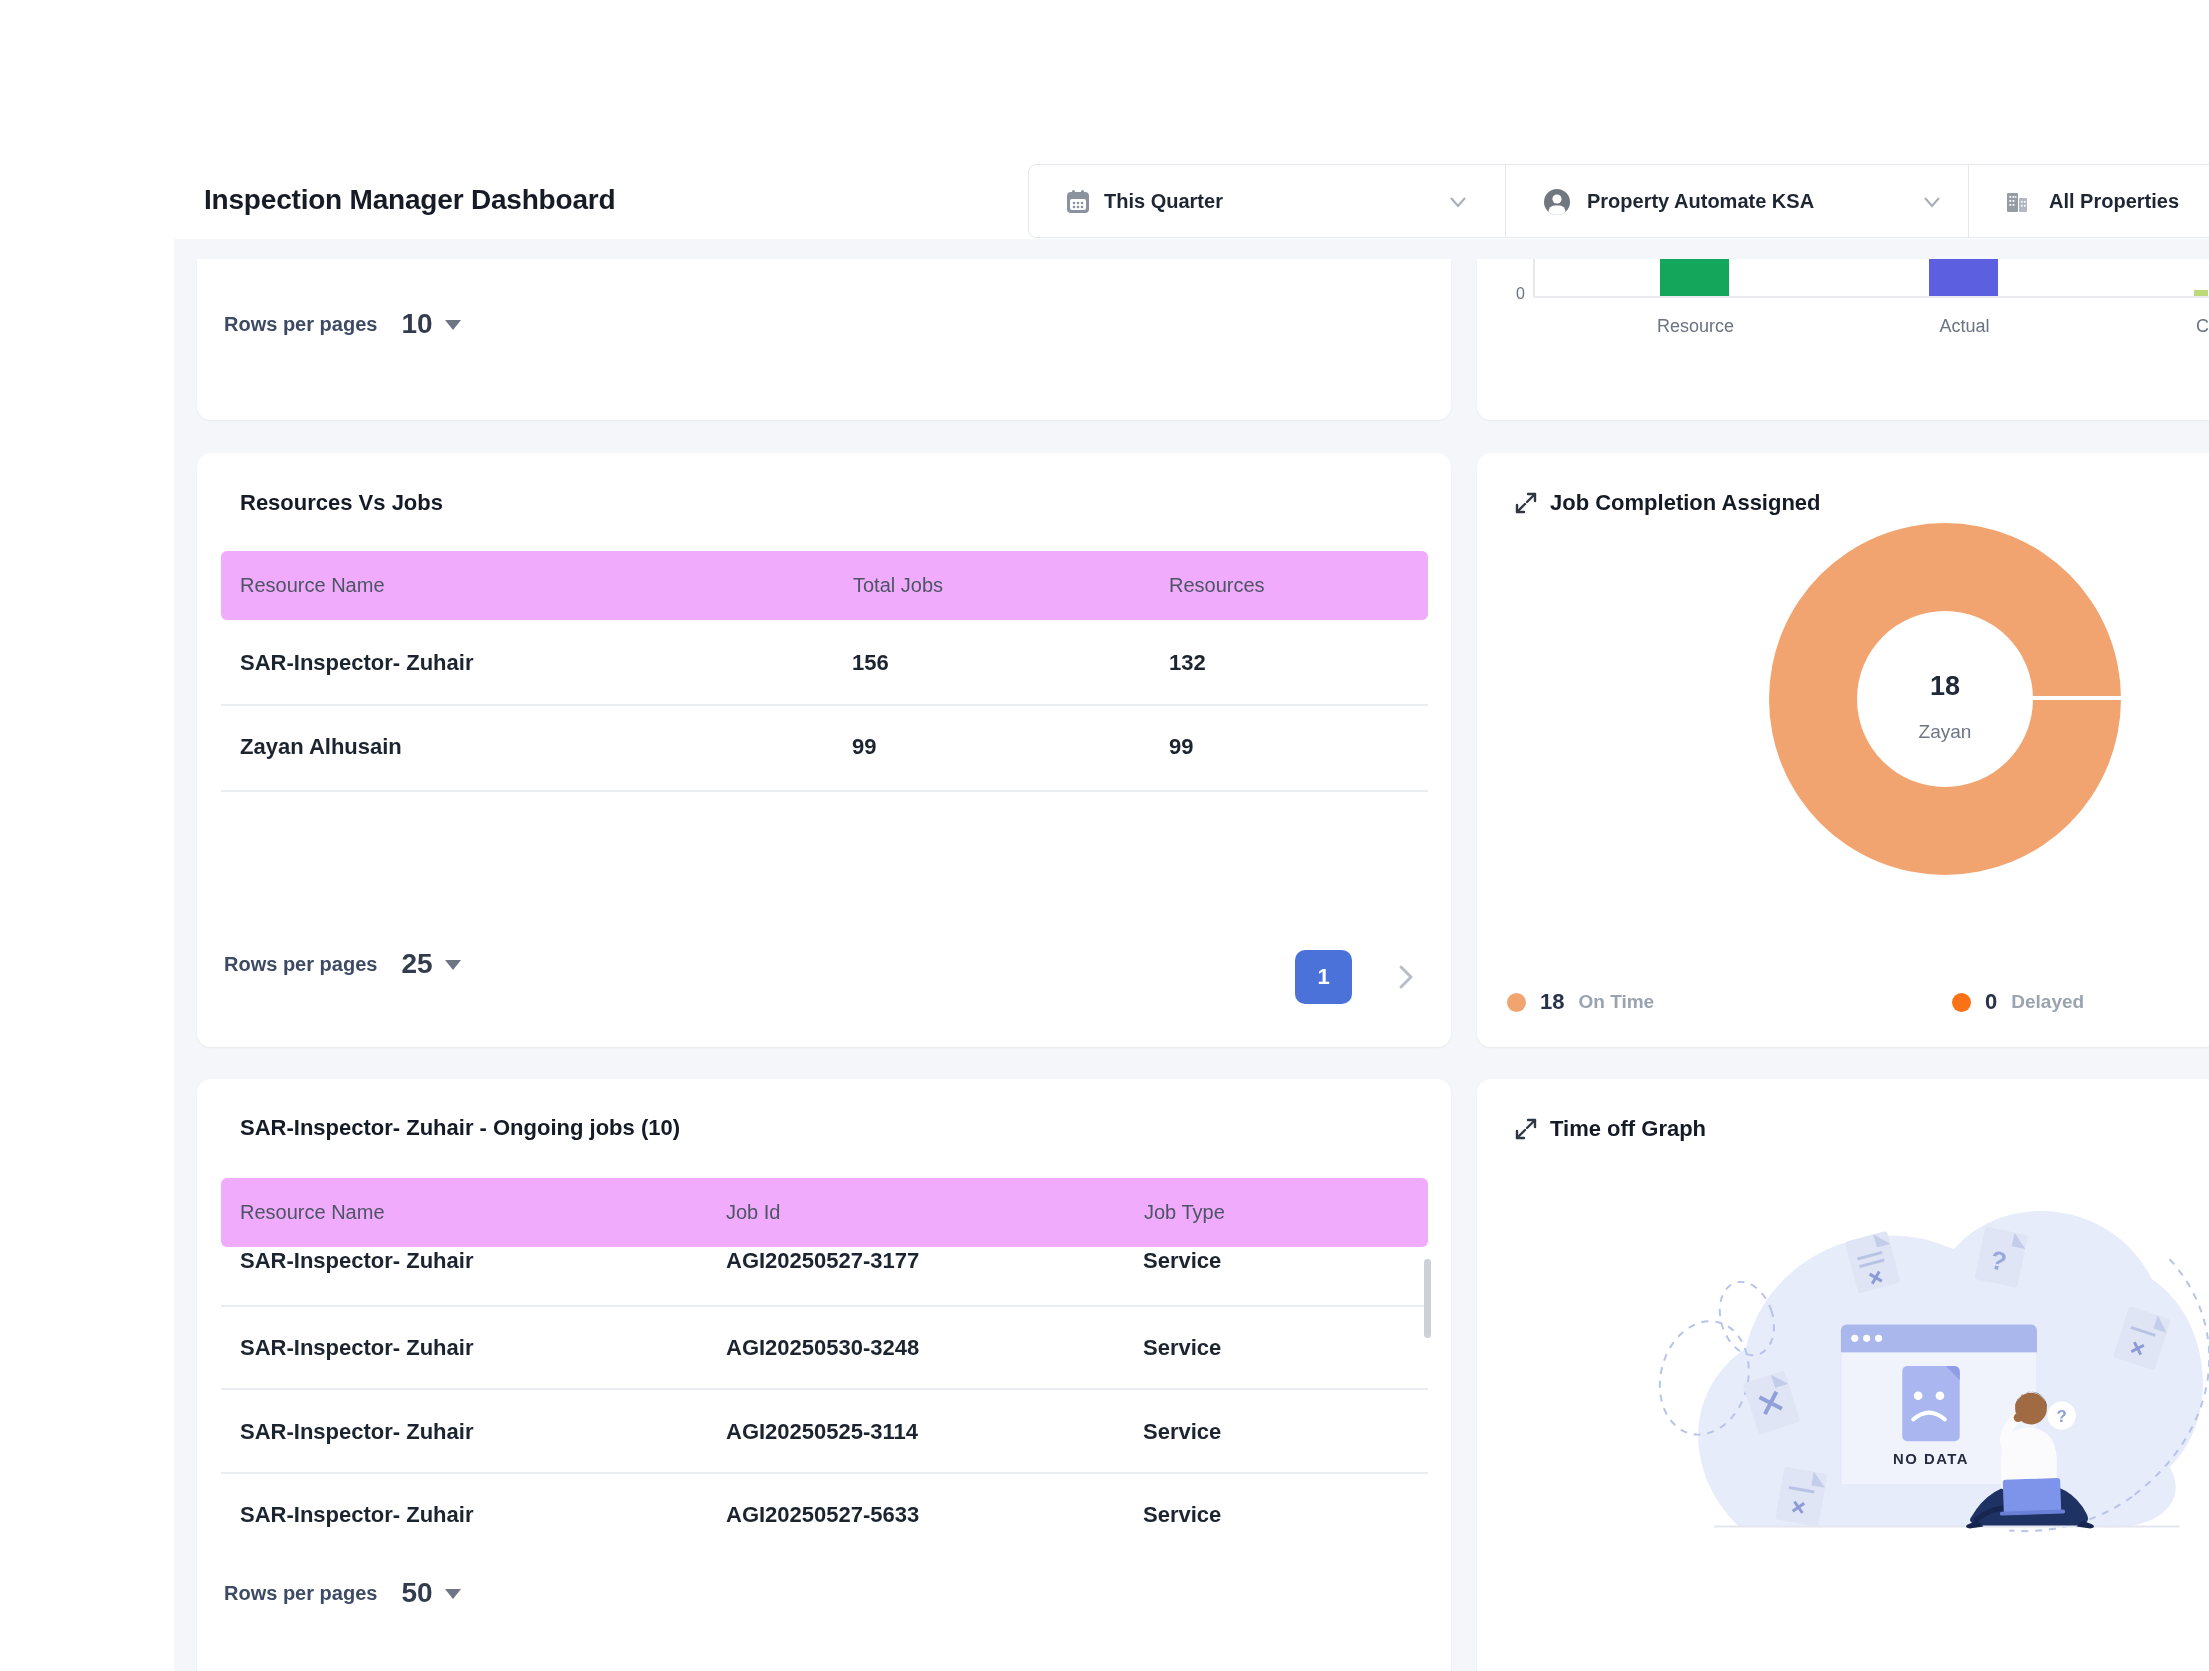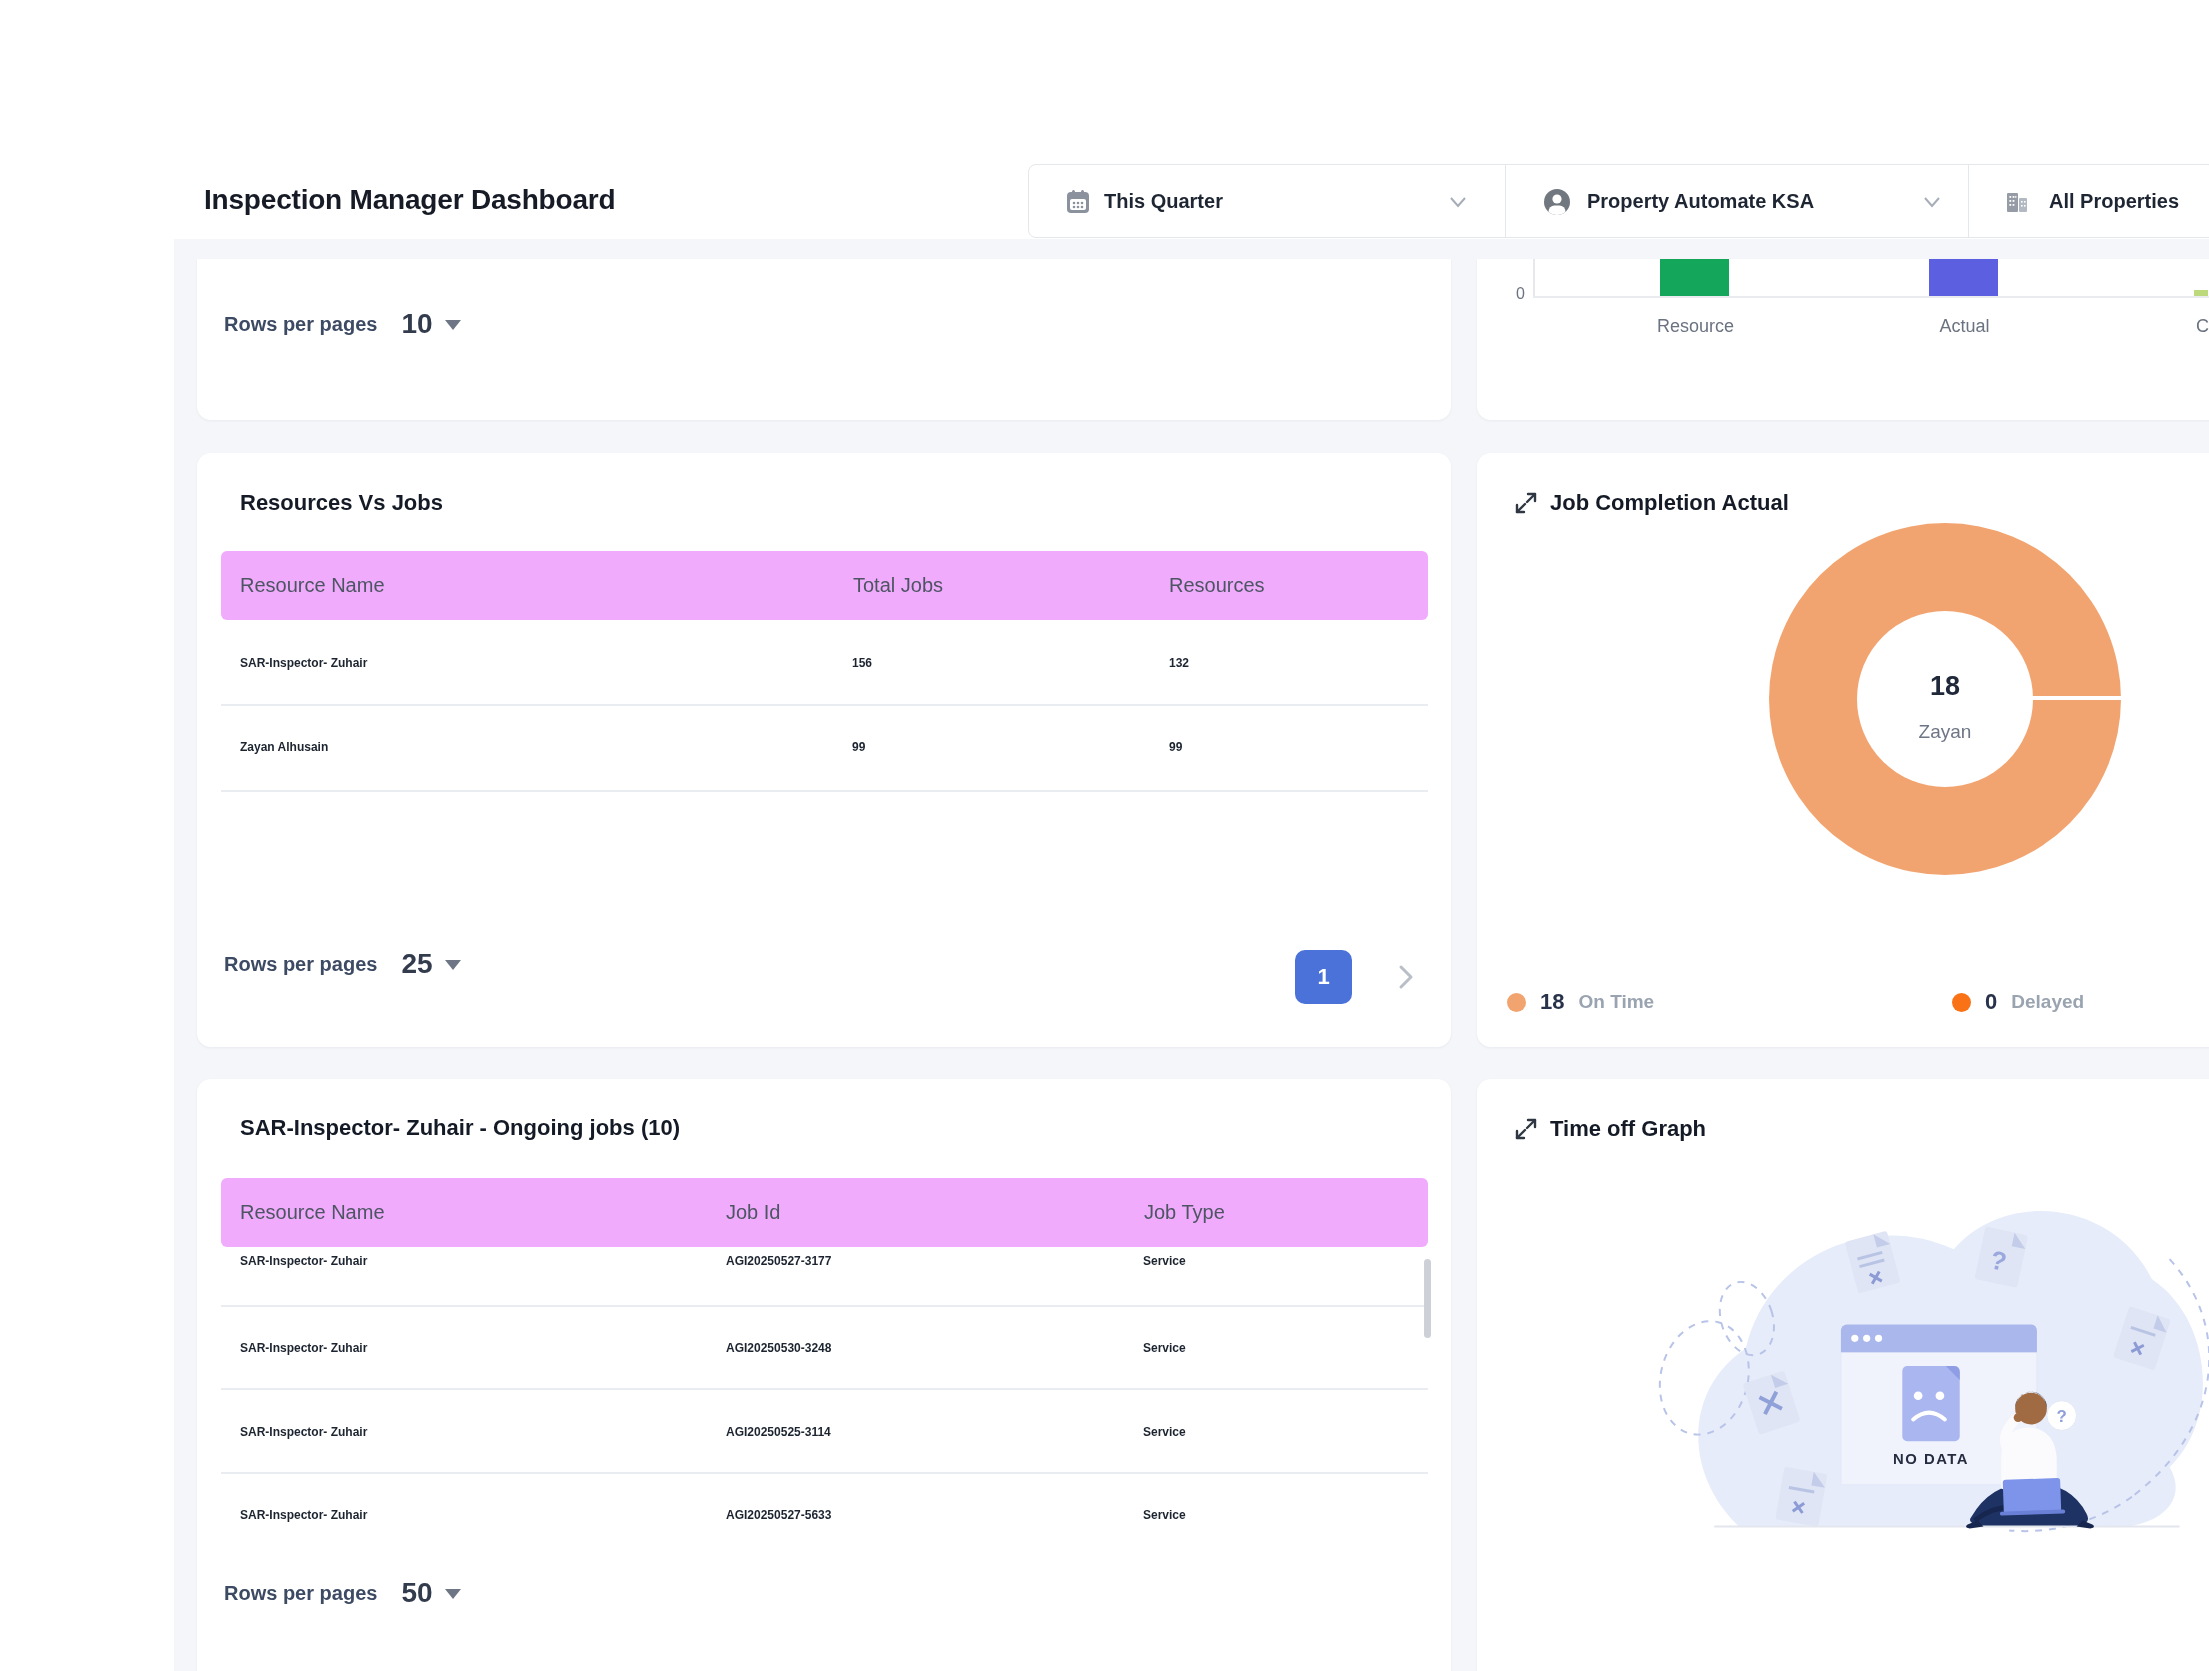--- a/index.html
+++ b/index.html
@@ -23,21 +23,21 @@
   
   .card { position:absolute; background:#ffffff; box-shadow:0 1px 3px rgba(16,24,40,.05); }
   .r-all { border-radius:14px; }
   .r-bottom { border-radius:0 0 14px 14px; }
   .r-top { border-radius:14px 14px 0 0; }
   .card-title { font-size:22px; font-weight:700; color:#141a26; }
 
   
   .thead { position:absolute; background:#f0abfc; border-radius:6px; height:69px; }
   .th { position:absolute; top:0; height:69px; line-height:69px; font-size:20px; color:#4d5563; }
-  .cell { position:absolute; height:28px; line-height:28px; font-size:12px; font-weight:600; color:#1c2430; }
+  .cell { position:absolute; height:28px; line-height:28px; font-size:22px; font-weight:600; color:#1c2430; }
   .tdivider { position:absolute; height:2px; background:#e9ecf1; }
 
   
   .rpp { position:absolute; display:flex; align-items:center; height:30px; }
   .rpp-label { font-size:20px; font-weight:700; color:#3d4a63; }
   .rpp-value { font-size:28px; font-weight:600; color:#333c4d; margin-left:24px; }
   .caret-down { width:0; height:0; border-left:8px solid transparent; border-right:8px solid transparent;
                 border-top:10px solid #6e7685; margin-left:12px; margin-top:2px; }
   .page-btn { position:absolute; left:1295px; top:950px; width:57px; height:54px; border-radius:10px;
               background:#4a72d9; color:#fff; font-size:22px; font-weight:600; text-align:center; line-height:54px; }
@@ -193,21 +193,21 @@
 
   <div class="card r-all" style="left:1477px; top:453px; width:762px; height:594px; border-radius:14px 0 0 14px;">
     <svg class="abs" style="left:36px; top:37px; width:26px; height:26px;" viewBox="0 0 26 26">
       <g fill="none" stroke="#2f3742" stroke-width="2.4" stroke-linecap="round" stroke-linejoin="round">
         <polyline points="15,4 22,4 22,11"></polyline>
           <line x1="22" y1="4" x2="14" y2="12"></line>
         <polyline points="11,22 4,22 4,15"></polyline>
           <line x1="4" y1="22" x2="12" y2="14"></line>
       </g>
     </svg>
-    <div class="abs card-title" style="left:73px; top:37px;">Job Completion Actual</div>
+    <div class="abs card-title" style="left:73px; top:37px;">Job Completion Assigned</div>
   </div>
 
   <div class="donut">
     <div class="donut-gap"></div>
   </div>
   <div class="donut-num">18</div>
   <div class="donut-sub">Zayan</div>
 
   <div class="legend-item" style="left:1507px; top:988px;">
     <span class="legend-dot" style="background:#f2a470;"></span>

